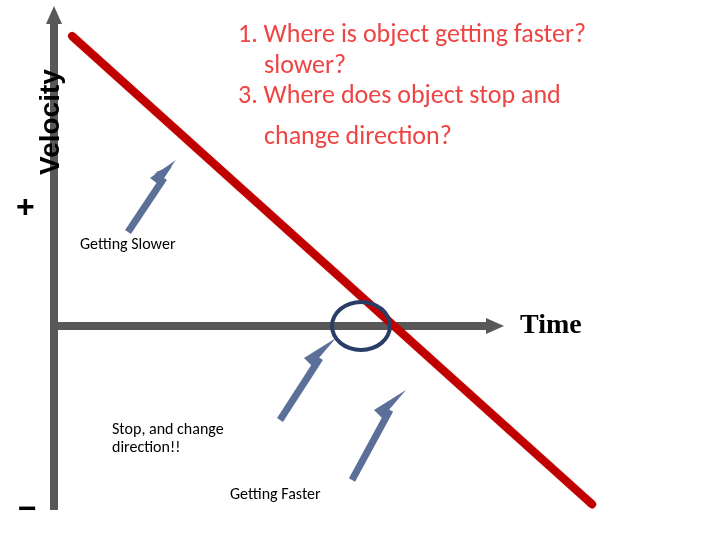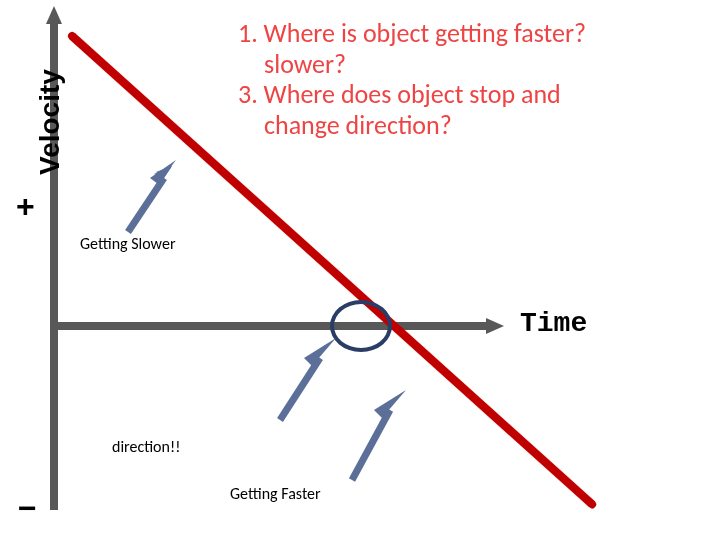--- a/index.html
+++ b/index.html
@@ -55,21 +55,21 @@
     position: absolute;
     font-size: 32px;
     font-weight: 700;
     font-family: Arial, sans-serif;
     color: #000;
   }
   .time-label {
     position: absolute;
     font-size: 28px;
     font-weight: 700;
-    font-family: Liberation Mono, monospace;
+    font-family: Liberation Serif, serif;
     color: #000;
   }
   
   .red-line {
     position: absolute;
     height: 8px;
     background: #c00000;
     transform-origin: left center;
     box-shadow: 0 0 1px #c00000;
   }
@@ -132,33 +132,33 @@
   <div class="time-label" style="left:520px; top:308px;">Time</div>
 
   <div class="red-line" style="left:72px; top:32px; width:700px; transform: rotate(42deg);"></div>
 
   <div class="cross-oval" style="left:330px; top:300px; width:54px; height:44px;"></div>
 
   <div class="questions" style="left:238px; top:18px; width:470px;">
     <span class="q-line">1. Where is object getting faster?</span>
     <span class="q-line" style="padding-left:26px;">slower?</span>
     <span class="q-line">3. Where does object stop and</span>
-    <span class="q-line" style="padding-left:26px;">change direction?</span>
+    <span class="q-line" style="padding-left:26px;margin-top:10px;">change direction?</span>
   </div>
 
   <div class="label-small" style="left:80px; top:235px;">Getting Slower</div>
   <svg class="call-arrow" style="left:120px; top:160px; width:60px; height:80px;" viewBox="0 0 60 80">
     <line x1="8" y1="72" x2="44" y2="18" stroke="#5c6f99" stroke-width="7"></line>
     <polygon points="44,18 52,6 36,12" fill="#5c6f99"></polygon>
     <polygon points="50,8 58,-4 40,4" fill="#5c6f99" transform="translate(-6,10)"></polygon>
     <polygon points="38,24 56,0 30,18" fill="#5c6f99"></polygon>
   </svg>
 
   <div class="label-small" style="left:112px; top:420px; width:160px;">
-    <br>
+    <span>Stop, and change</span><br>
     <span>direction!!</span>
   </div>
   <svg class="call-arrow" style="left:270px; top:338px; width:70px; height:90px;" viewBox="0 0 70 90">
     <line x1="10" y1="82" x2="50" y2="20" stroke="#5c6f99" stroke-width="7"></line>
     <polygon points="42,28 66,0 34,20" fill="#5c6f99"></polygon>
   </svg>
 
   <div class="label-small" style="left:230px; top:485px;text-align:right;">Getting Faster</div>
   <svg class="call-arrow" style="left:340px; top:388px; width:70px; height:100px;" viewBox="0 0 70 100">
     <line x1="12" y1="92" x2="50" y2="22" stroke="#5c6f99" stroke-width="7"></line>

